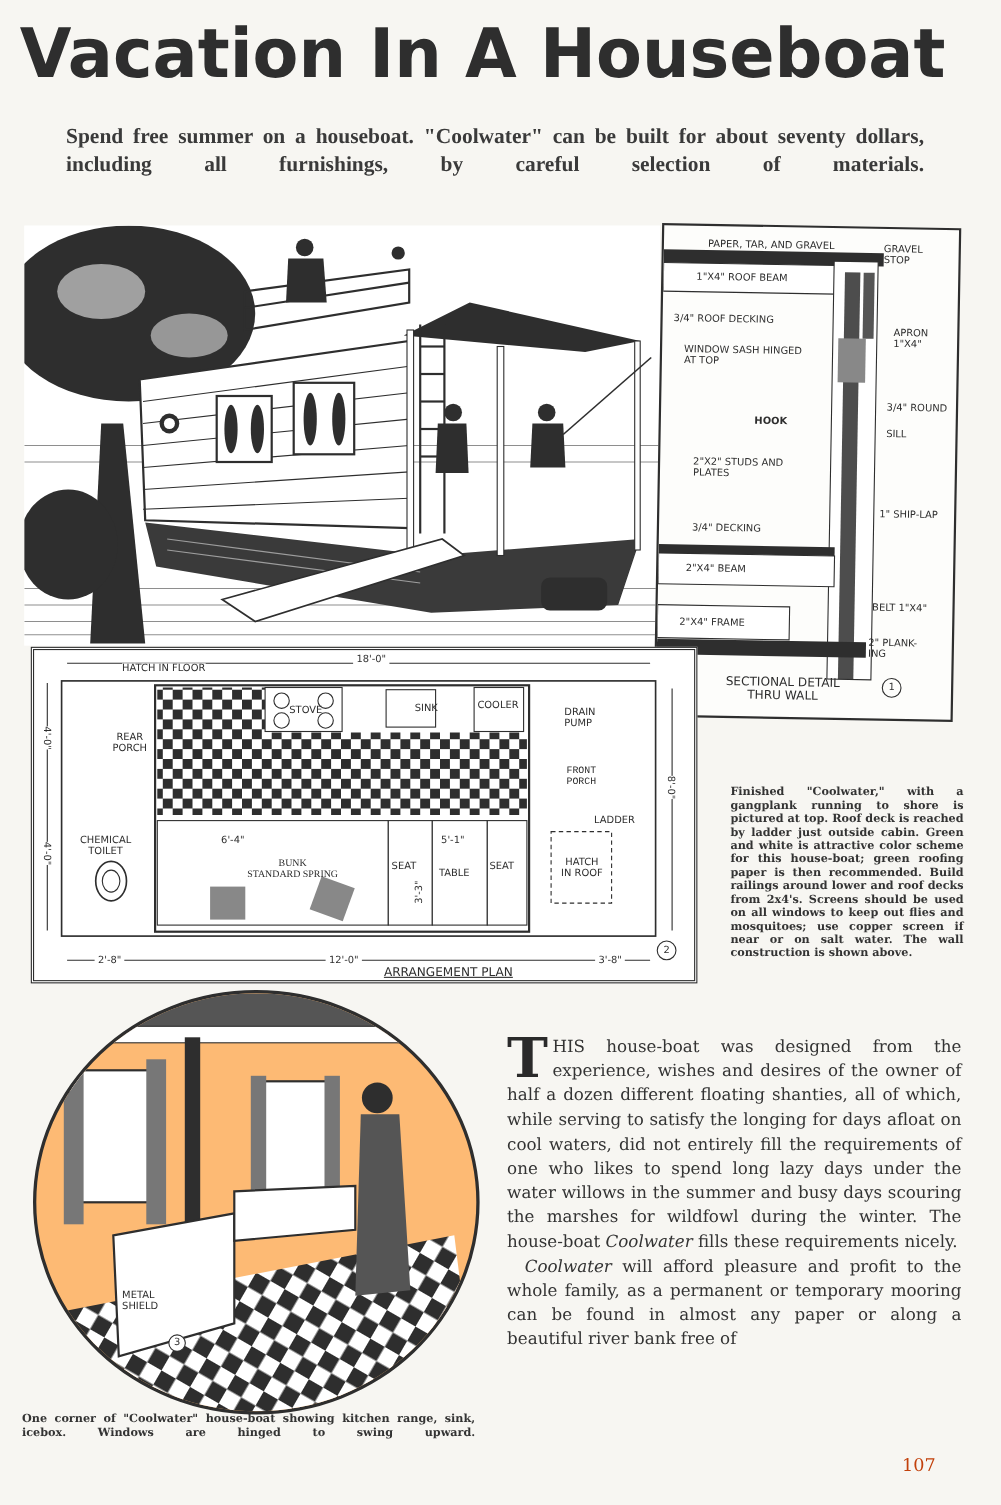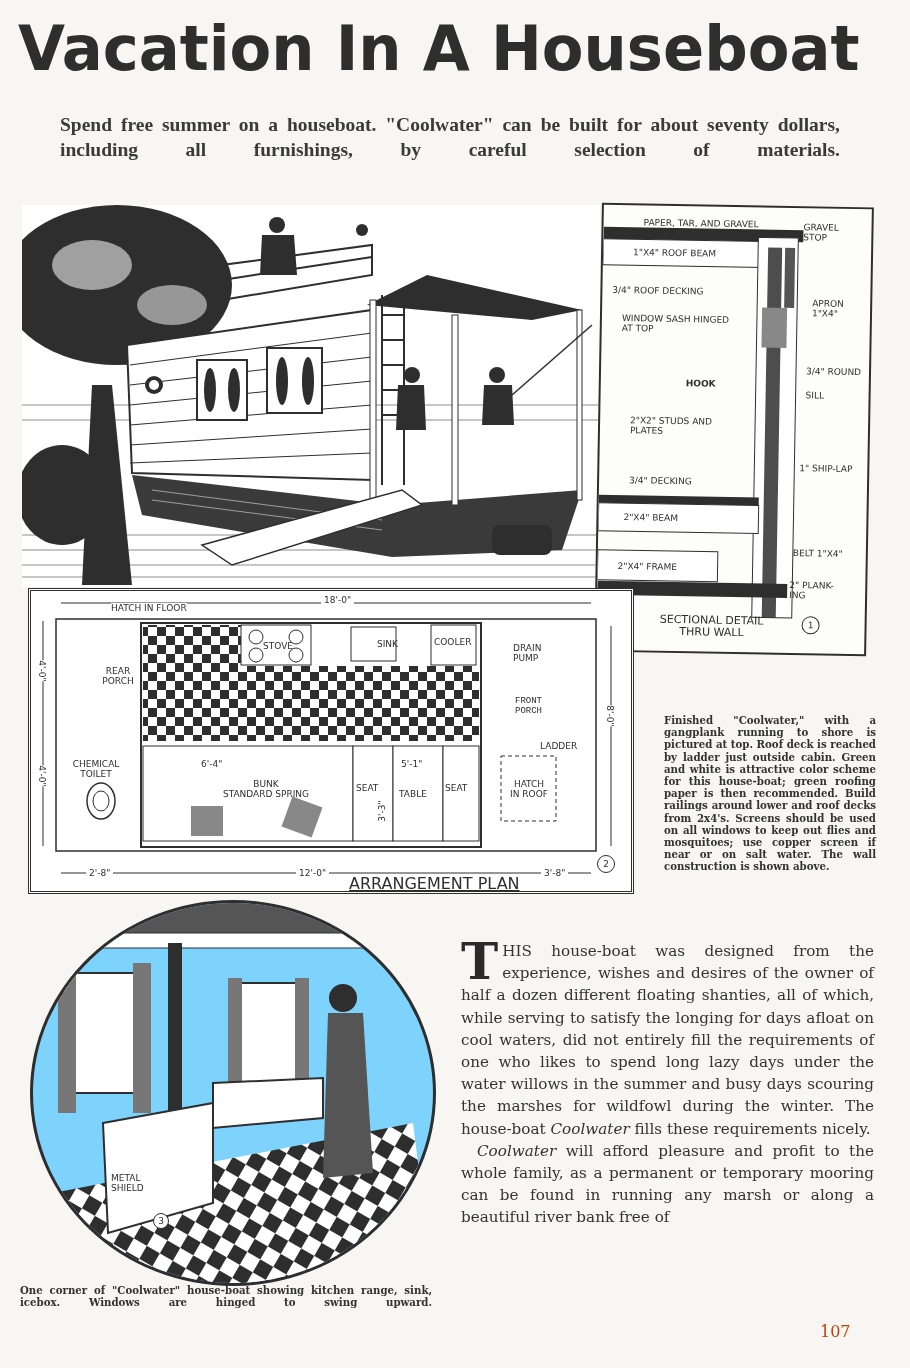--- a/index.html
+++ b/index.html
@@ -22,21 +22,21 @@
     font-family:"Liberation Serif", serif; font-weight:bold;
     font-size:19.5px; line-height:25px; color:#3a3a3a; text-align:justify;
     text-align-last:justify;
   }
 
   
   .panel { border:2px solid #2e2e2e; background:#fdfdfb; overflow:hidden; }
   #houseboat { left:22px; top:205px; width:578px; height:382px; border:none; background:#fff; }
   #section { left:598px; top:205px; width:268px; height:445px; border-width:2px; transform:rotate(1deg); transform-origin:center; }
   #plan { left:28px; top:588px; width:600px; height:300px; border:3px double #2e2e2e; background:#fff; }
-  #kitchen { left:30px; top:900px; width:400px; height:380px; border-radius:50%; border:3px solid #2e2e2e; background:#7dd3fc; }
+  #kitchen { left:30px; top:900px; width:400px; height:380px; border-radius:50%; border:3px solid #2e2e2e; background:#fdba74; }
 
   .lbl {
     position:absolute; font-family:"DejaVu Sans", sans-serif; font-size:9px;
     color:#2e2e2e; text-transform:uppercase; line-height:10px; white-space:nowrap;
   }
   .lbl.c { text-align:center; }
 
   
   #caption-right {
     left:664px; top:714px; width:212px;
@@ -244,37 +244,37 @@
   <div class="lbl" style="left:290px;top:4px;background:#fff;padding:0 3px;">18'-0"</div>
   <div class="lbl" style="left:232px;top:50px;">STOVE</div>
   <div class="lbl" style="left:346px;top:48px;">SINK</div>
   <div class="lbl" style="left:403px;top:46px;">COOLER</div>
   <div class="lbl" style="left:482px;top:52px;width:40px;white-space:normal;">DRAIN PUMP</div>
   <div class="lbl c" style="left:67px;top:75px;width:40px;white-space:normal;">REAR PORCH</div>
   <div class="lbl c" style="left:475px;top:105px;width:45px;white-space:normal;font-family:Liberation Mono, monospace;">FRONT PORCH</div>
   <div class="lbl" style="left:462px;top:150px;margin-left:47px;">LADDER</div>
   <div class="lbl c" style="left:35px;top:168px;width:60px;white-space:normal;">CHEMICAL TOILET</div>
   <div class="lbl" style="left:170px;top:168px;background:#fff;">6'-4"</div>
-  <div class="lbl c" style="left:185px;top:188px;width:100px;">
+  <div class="lbl c" style="left:185px;top:188px;width:100px;font-family:Liberation Serif, serif;">
     <div>BUNK</div>
     <div>STANDARD SPRING</div>
   </div>
   <div class="lbl" style="left:325px;top:192px;">SEAT</div>
   <div class="lbl" style="left:368px;top:198px;">TABLE</div>
   <div class="lbl" style="left:414px;top:192px;">SEAT</div>
   <div class="lbl" style="left:370px;top:168px;background:#fff;">5'-1"</div>
   <div class="lbl" style="left:340px;top:215px;transform:rotate(-90deg);">3'-3"</div>
   <div class="lbl c" style="left:478px;top:188px;width:40px;white-space:normal;">HATCH IN ROOF</div>
   <div class="lbl" style="left:568px;top:120px;transform:rotate(90deg);background:#fff;">8'-0"</div>
   <div class="lbl" style="left:0px;top:75px;transform:rotate(90deg);background:#fff;">4'-0"</div>
   <div class="lbl" style="left:0px;top:180px;transform:rotate(90deg);background:#fff;">4'-0"</div>
   <div class="lbl" style="left:55px;top:277px;background:#fff;padding:0 3px;">2'-8"</div>
   <div class="lbl" style="left:265px;top:277px;background:#fff;padding:0 3px;">12'-0"</div>
   <div class="lbl" style="left:510px;top:277px;background:#fff;padding:0 3px;">3'-8"</div>
-  <div class="lbl" style="left:318px;top:288px;font-size:16px;text-decoration:underline;background:#fff;">ARRANGEMENT PLAN</div>
+  <div class="lbl" style="left:318px;top:288px;font-size:11px;text-decoration:underline;background:#fff;">ARRANGEMENT PLAN</div>
   <div class="lbl c" style="left:566px;top:264px;width:16px;height:16px;line-height:16px;border:1px solid #2e2e2e;border-radius:50%;">2</div>
 </div>
 
 <div id="caption-right" class="abs">Finished "Coolwater," with a gangplank running to shore is pictured at top. Roof deck is reached by ladder just outside cabin. Green and white is attractive color scheme for this house-boat; green roofing paper is then recommended. Build railings around lower and roof decks from 2x4's. Screens should be used on all windows to keep out flies and mosquitoes; use copper screen if near or on salt water. The wall construction is shown above.</div>
 
 <div id="kitchen" class="abs panel">
   <svg width="400" height="380" viewBox="0 0 400 380" style="position:absolute;left:0;top:0;">
     <defs>
       <pattern id="floorchk" width="30" height="30" patternUnits="userSpaceOnUse" patternTransform="rotate(30)">
         <rect width="30" height="30" fill="#fff"></rect>
@@ -305,16 +305,16 @@
     <path d="M295 110 L330 110 L340 270 L290 275 Z" fill="#555"></path>
   </svg>
   <div class="lbl" style="left:78px;top:270px;font-size:9px;width:40px;white-space:normal;">METAL SHIELD</div>
   <div class="lbl c" style="left:120px;top:310px;width:14px;height:14px;line-height:14px;border:1px solid #2e2e2e;border-radius:50%;background:#fff;">3</div>
 </div>
 
 <div id="caption-left" class="abs">One corner of "Coolwater" house-boat showing kitchen range, sink, icebox. Windows are hinged to swing upward.</div>
 
 <div id="body-text" class="abs">
   <p><span class="dropcap">T</span><span>HIS house-boat was designed from the experience, wishes and desires of the owner of half a dozen different floating shanties, all of which, while serving to satisfy the longing for days afloat on cool waters, did not entirely fill the requirements of one who likes to spend long lazy days under the water willows in the summer and busy days scouring the marshes for wildfowl during the winter. The house-boat </span><i>Coolwater</i><span> fills these requirements nicely.</span></p>
-  <p><i>Coolwater</i><span> will afford pleasure and profit to the whole family, as a permanent or temporary mooring can be found in running any marsh or along a beautiful river bank free of</span></p>
+  <p><i>Coolwater</i><span> will afford pleasure and profit to the whole family, as a permanent or temporary mooring can be found in almost any paper or along a beautiful river bank free of</span></p>
 </div>
 
 <div id="page-number" class="abs">107</div>
 
 </body></html>

